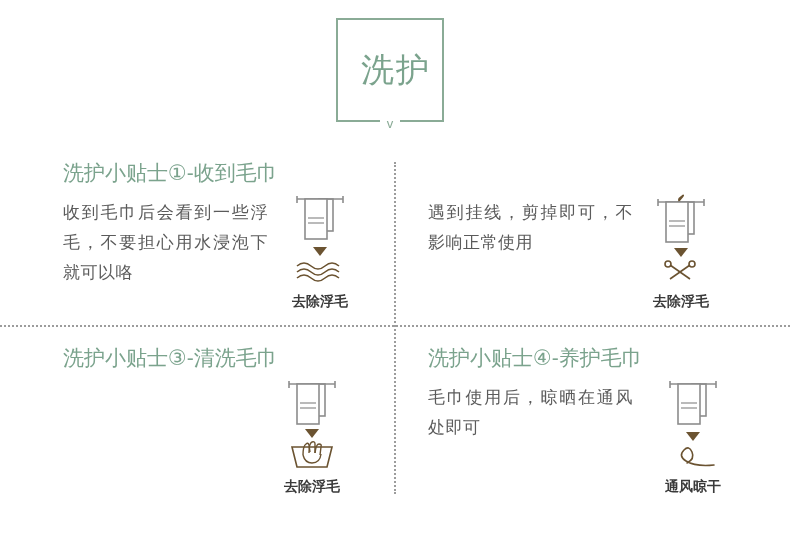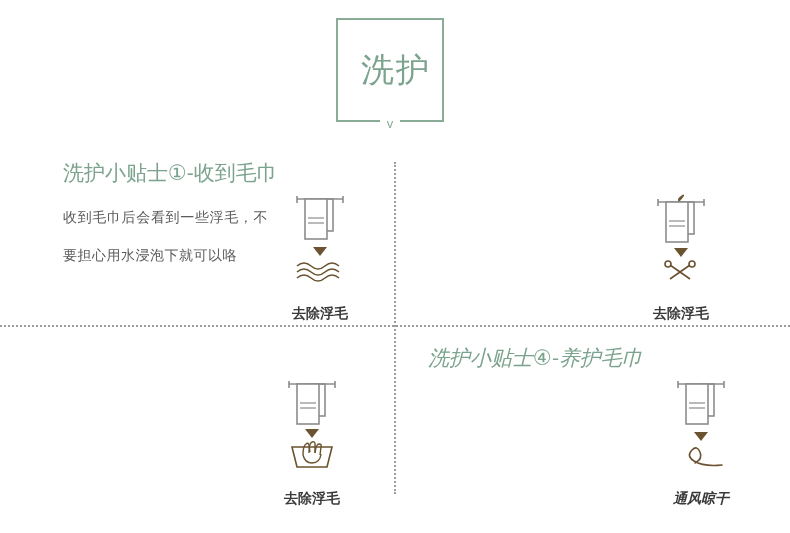--- a/index.html
+++ b/index.html
@@ -112,63 +112,63 @@
   }
 
   .cell {
     position: absolute;
     width: 395px;
     height: 185px;
   }
   .cell.q1 { left: 0;     top: 0; }
   .cell.q2 { left: 395px; top: 0; }
   .cell.q3 { left: 0;     top: 185px; }
-  .cell.q4 { left: 395px; top: 185px; font-style: italic; }
+  .cell.q4 { left: 395px; top: 185px; }
 
   .cell-title {
     position: absolute;
     left: 63px;
     top: 20px;
     color: #7ba38d;
     font-size: 21px;
     line-height: 26px;
     white-space: nowrap;
   }
   .cell.q2 .cell-title, .cell.q4 .cell-title { left: 33px; }
 
   .cell-body {
     position: absolute;
     left: 63px;
     top: 58px;
     width: 205px;
     color: #5b5b5b;
-    font-size: 14px;
-    line-height: 38px;
+    font-size: 17px;
+    line-height: 30px;
     letter-spacing: 0.5px;
     text-align: justify;
   }
   .cell.q2 .cell-body, .cell.q4 .cell-body { left: 33px; }
 
   
   .icon-block {
     position: absolute;
     top: 52px;
     width: 108px;
     display: flex;
     flex-direction: column;
     align-items: center;
   }
   .cell.q1 .icon-block { left: 266px; }
   .cell.q2 .icon-block { left: 232px; }
   .cell.q3 .icon-block { left: 258px; }
-  .cell.q4 .icon-block { left: 252px; }
+  .cell.q4 .icon-block { left: 244px; }
 
   .icon-art { width: 66px; height: 92px; }
   .icon-caption {
-    margin-top: 20px;
+    margin-top: 8px;
     color: #3a3a3a;
     font-size: 14px;
     line-height: 18px;
     font-weight: 700;
     white-space: nowrap;
   }
 </style>
 </head>
 <body>
 
@@ -214,20 +214,21 @@
 
         <path d="M10 74 q7 -6 14 0 t14 0 t14 0" fill="none" stroke="#6b5331" stroke-width="1.6"></path>
         <path d="M10 80 q7 -6 14 0 t14 0 t14 0" fill="none" stroke="#6b5331" stroke-width="1.6"></path>
         <path d="M10 86 q7 -6 14 0 t14 0 t14 0" fill="none" stroke="#6b5331" stroke-width="1.6"></path>
       </svg>
       <div class="icon-caption">去除浮毛</div>
     </div>
   </div>
 
   <div class="cell q2">
+    <div class="cell-body">遇到挂线，剪掉即可，不影响正常使用</div>
     <div class="icon-block">
       <svg class="icon-art" viewBox="0 0 66 92">
 
         <line x1="10" y1="10" x2="56" y2="10" stroke="#8c8c8c" stroke-width="1.6"></line>
         <line x1="10" y1="7" x2="10" y2="14" stroke="#8c8c8c" stroke-width="1.6"></line>
         <line x1="56" y1="7" x2="56" y2="14" stroke="#8c8c8c" stroke-width="1.6"></line>
 
         <path d="M30 10 q8 -9 4 -6 q-6 4 -1 6" fill="none" stroke="#6b5331" stroke-width="1.4"></path>
 
         <rect x="32" y="10" width="14" height="32" fill="none" stroke="#8c8c8c" stroke-width="1.6"></rect>
@@ -243,20 +244,21 @@
           <line x1="42" y1="73" x2="22" y2="87"></line>
           <circle cx="20" cy="72" r="3"></circle>
           <circle cx="44" cy="72" r="3"></circle>
         </g>
       </svg>
       <div class="icon-caption">去除浮毛</div>
     </div>
   </div>
 
   <div class="cell q3">
+    <div class="cell-title">洗护小贴士③-清洗毛巾</div>
     <div class="icon-block">
       <svg class="icon-art" viewBox="0 0 66 92">
 
         <line x1="10" y1="7" x2="56" y2="7" stroke="#8c8c8c" stroke-width="1.6"></line>
         <line x1="10" y1="4" x2="10" y2="11" stroke="#8c8c8c" stroke-width="1.6"></line>
         <line x1="56" y1="4" x2="56" y2="11" stroke="#8c8c8c" stroke-width="1.6"></line>
         <rect x="32" y="7" width="14" height="32" fill="none" stroke="#8c8c8c" stroke-width="1.6"></rect>
         <rect x="18" y="7" width="22" height="40" fill="#ffffff" stroke="#8c8c8c" stroke-width="1.6"></rect>
         <line x1="21" y1="26" x2="37" y2="26" stroke="#8c8c8c" stroke-width="1.2"></line>
         <line x1="21" y1="31" x2="37" y2="31" stroke="#8c8c8c" stroke-width="1.2"></line>
@@ -269,20 +271,21 @@
         <path d="M30 76 q0 -10 3 -11 q3 -1 3 2 l0 9" fill="none" stroke="#6b5331" stroke-width="1.4"></path>
         <path d="M36 76 q1 -9 4 -9 q3 0 2 3 l-1 8" fill="none" stroke="#6b5331" stroke-width="1.4"></path>
         <path d="M24 78 q2 8 9 8 q8 0 9 -9" fill="none" stroke="#6b5331" stroke-width="1.4"></path>
       </svg>
       <div class="icon-caption">去除浮毛</div>
     </div>
   </div>
 
   <div class="cell q4">
     <div class="cell-title">洗护小贴士④-养护毛巾</div>
+    <div class="cell-body">毛巾使用后，晾晒在通风处即可</div>
     <div class="icon-block">
       <svg class="icon-art" viewBox="0 0 66 92">
 
         <line x1="10" y1="7" x2="56" y2="7" stroke="#8c8c8c" stroke-width="1.6"></line>
         <line x1="10" y1="4" x2="10" y2="11" stroke="#8c8c8c" stroke-width="1.6"></line>
         <line x1="56" y1="4" x2="56" y2="11" stroke="#8c8c8c" stroke-width="1.6"></line>
         <rect x="32" y="7" width="14" height="32" fill="none" stroke="#8c8c8c" stroke-width="1.6"></rect>
         <rect x="18" y="7" width="22" height="40" fill="#ffffff" stroke="#8c8c8c" stroke-width="1.6"></rect>
         <line x1="21" y1="26" x2="37" y2="26" stroke="#8c8c8c" stroke-width="1.2"></line>
         <line x1="21" y1="31" x2="37" y2="31" stroke="#8c8c8c" stroke-width="1.2"></line>

